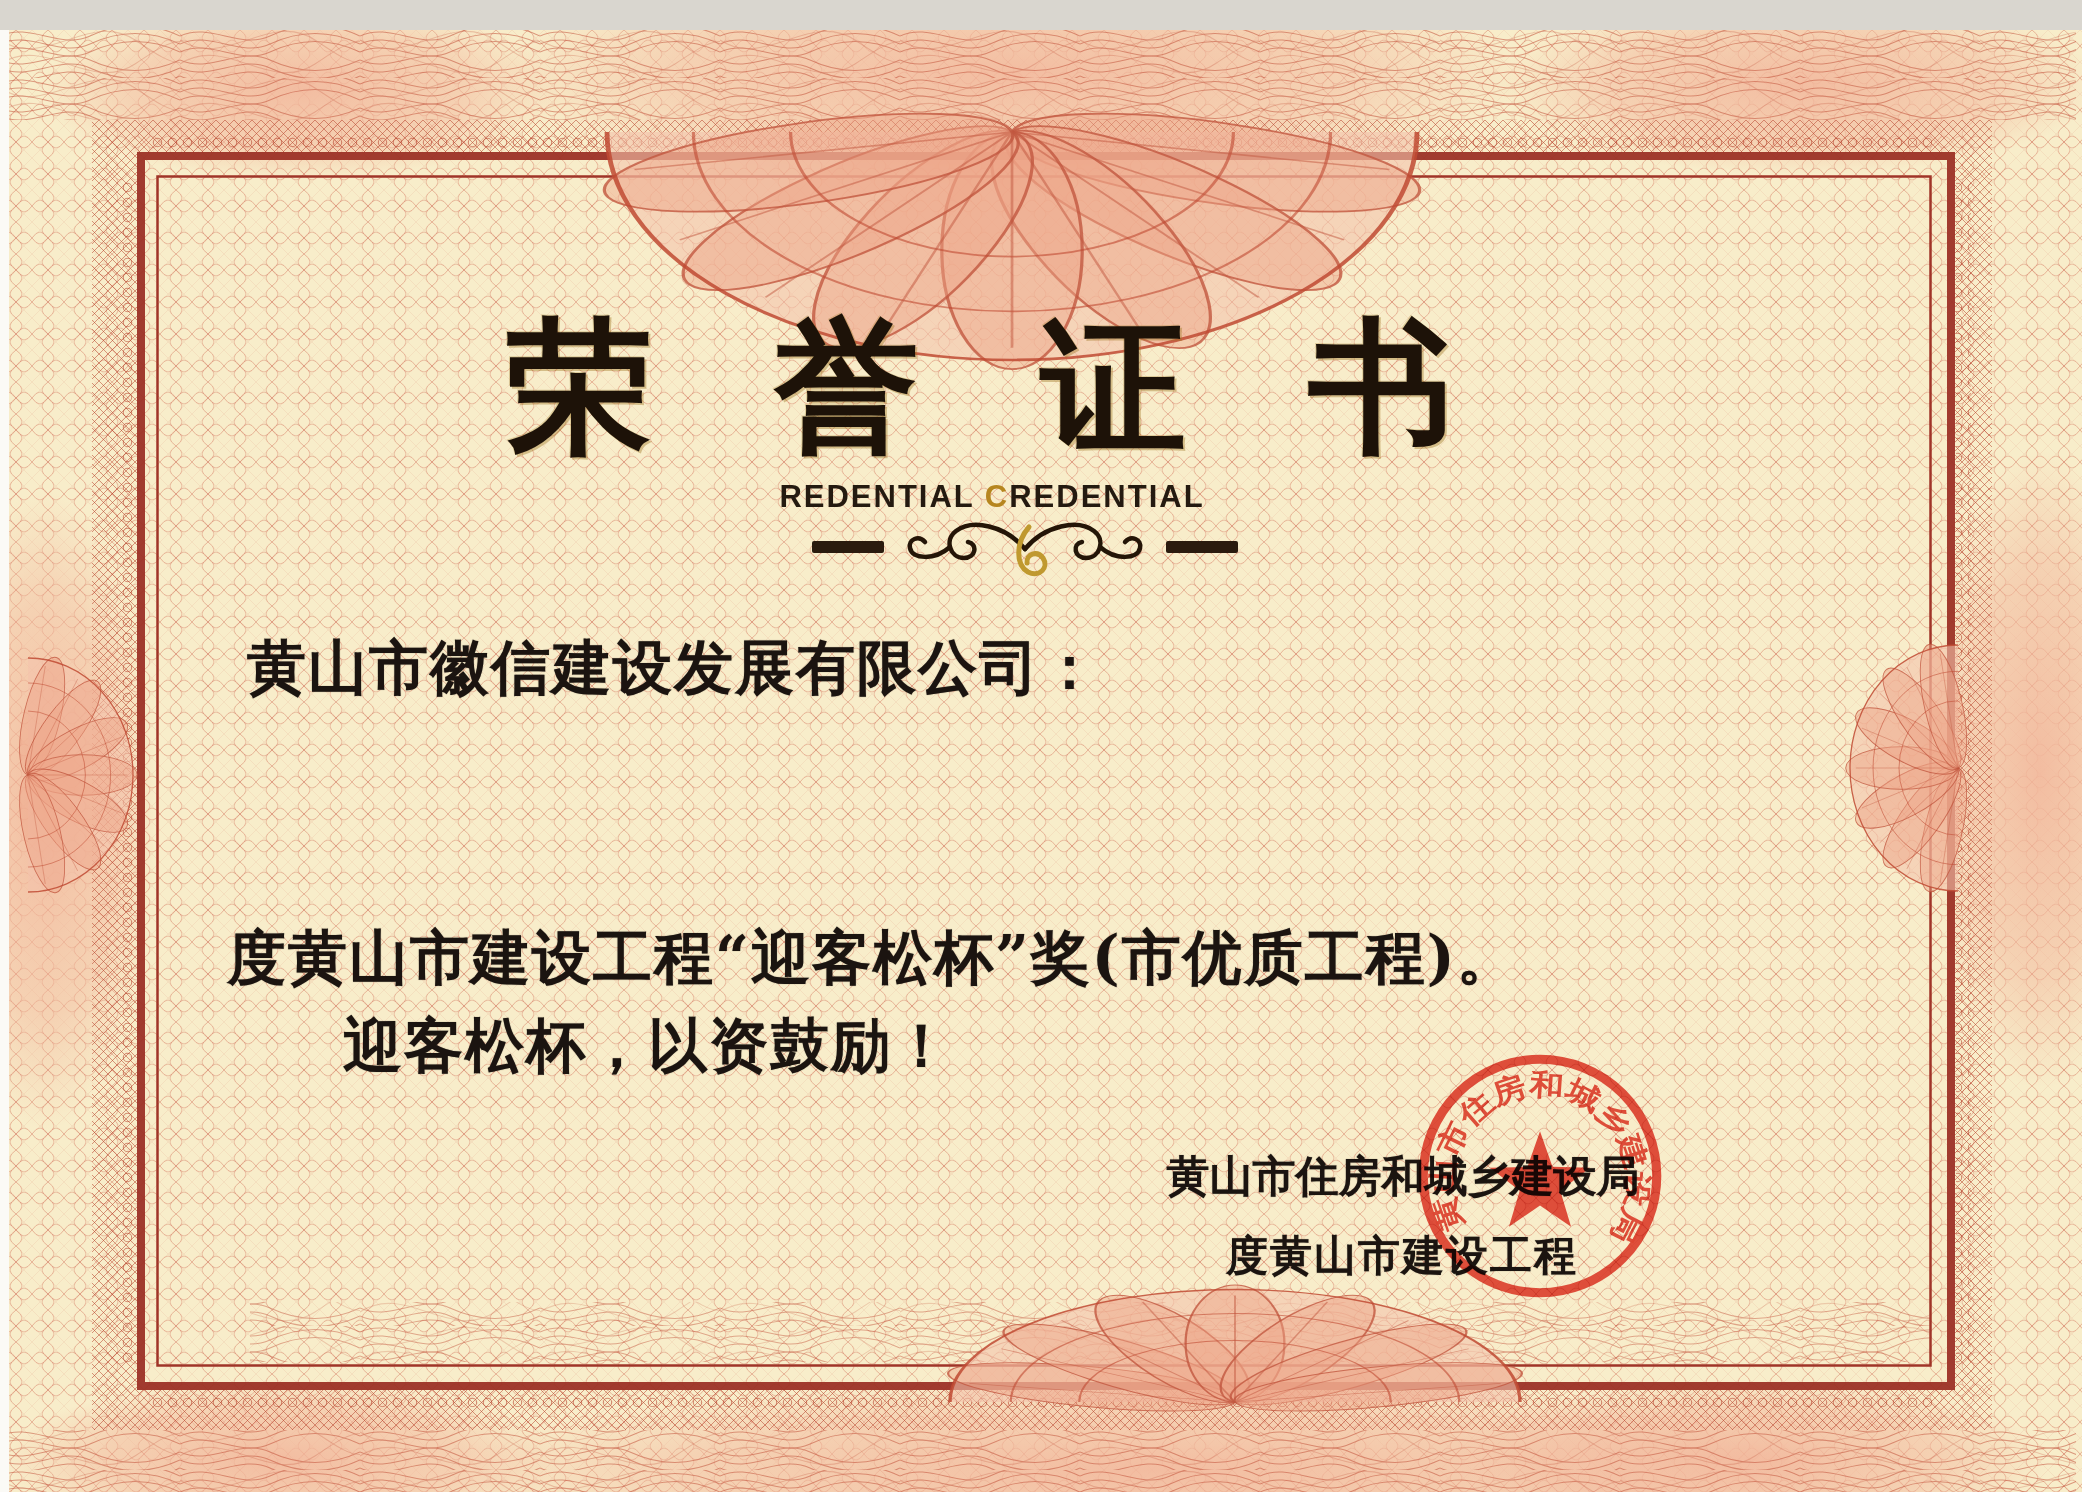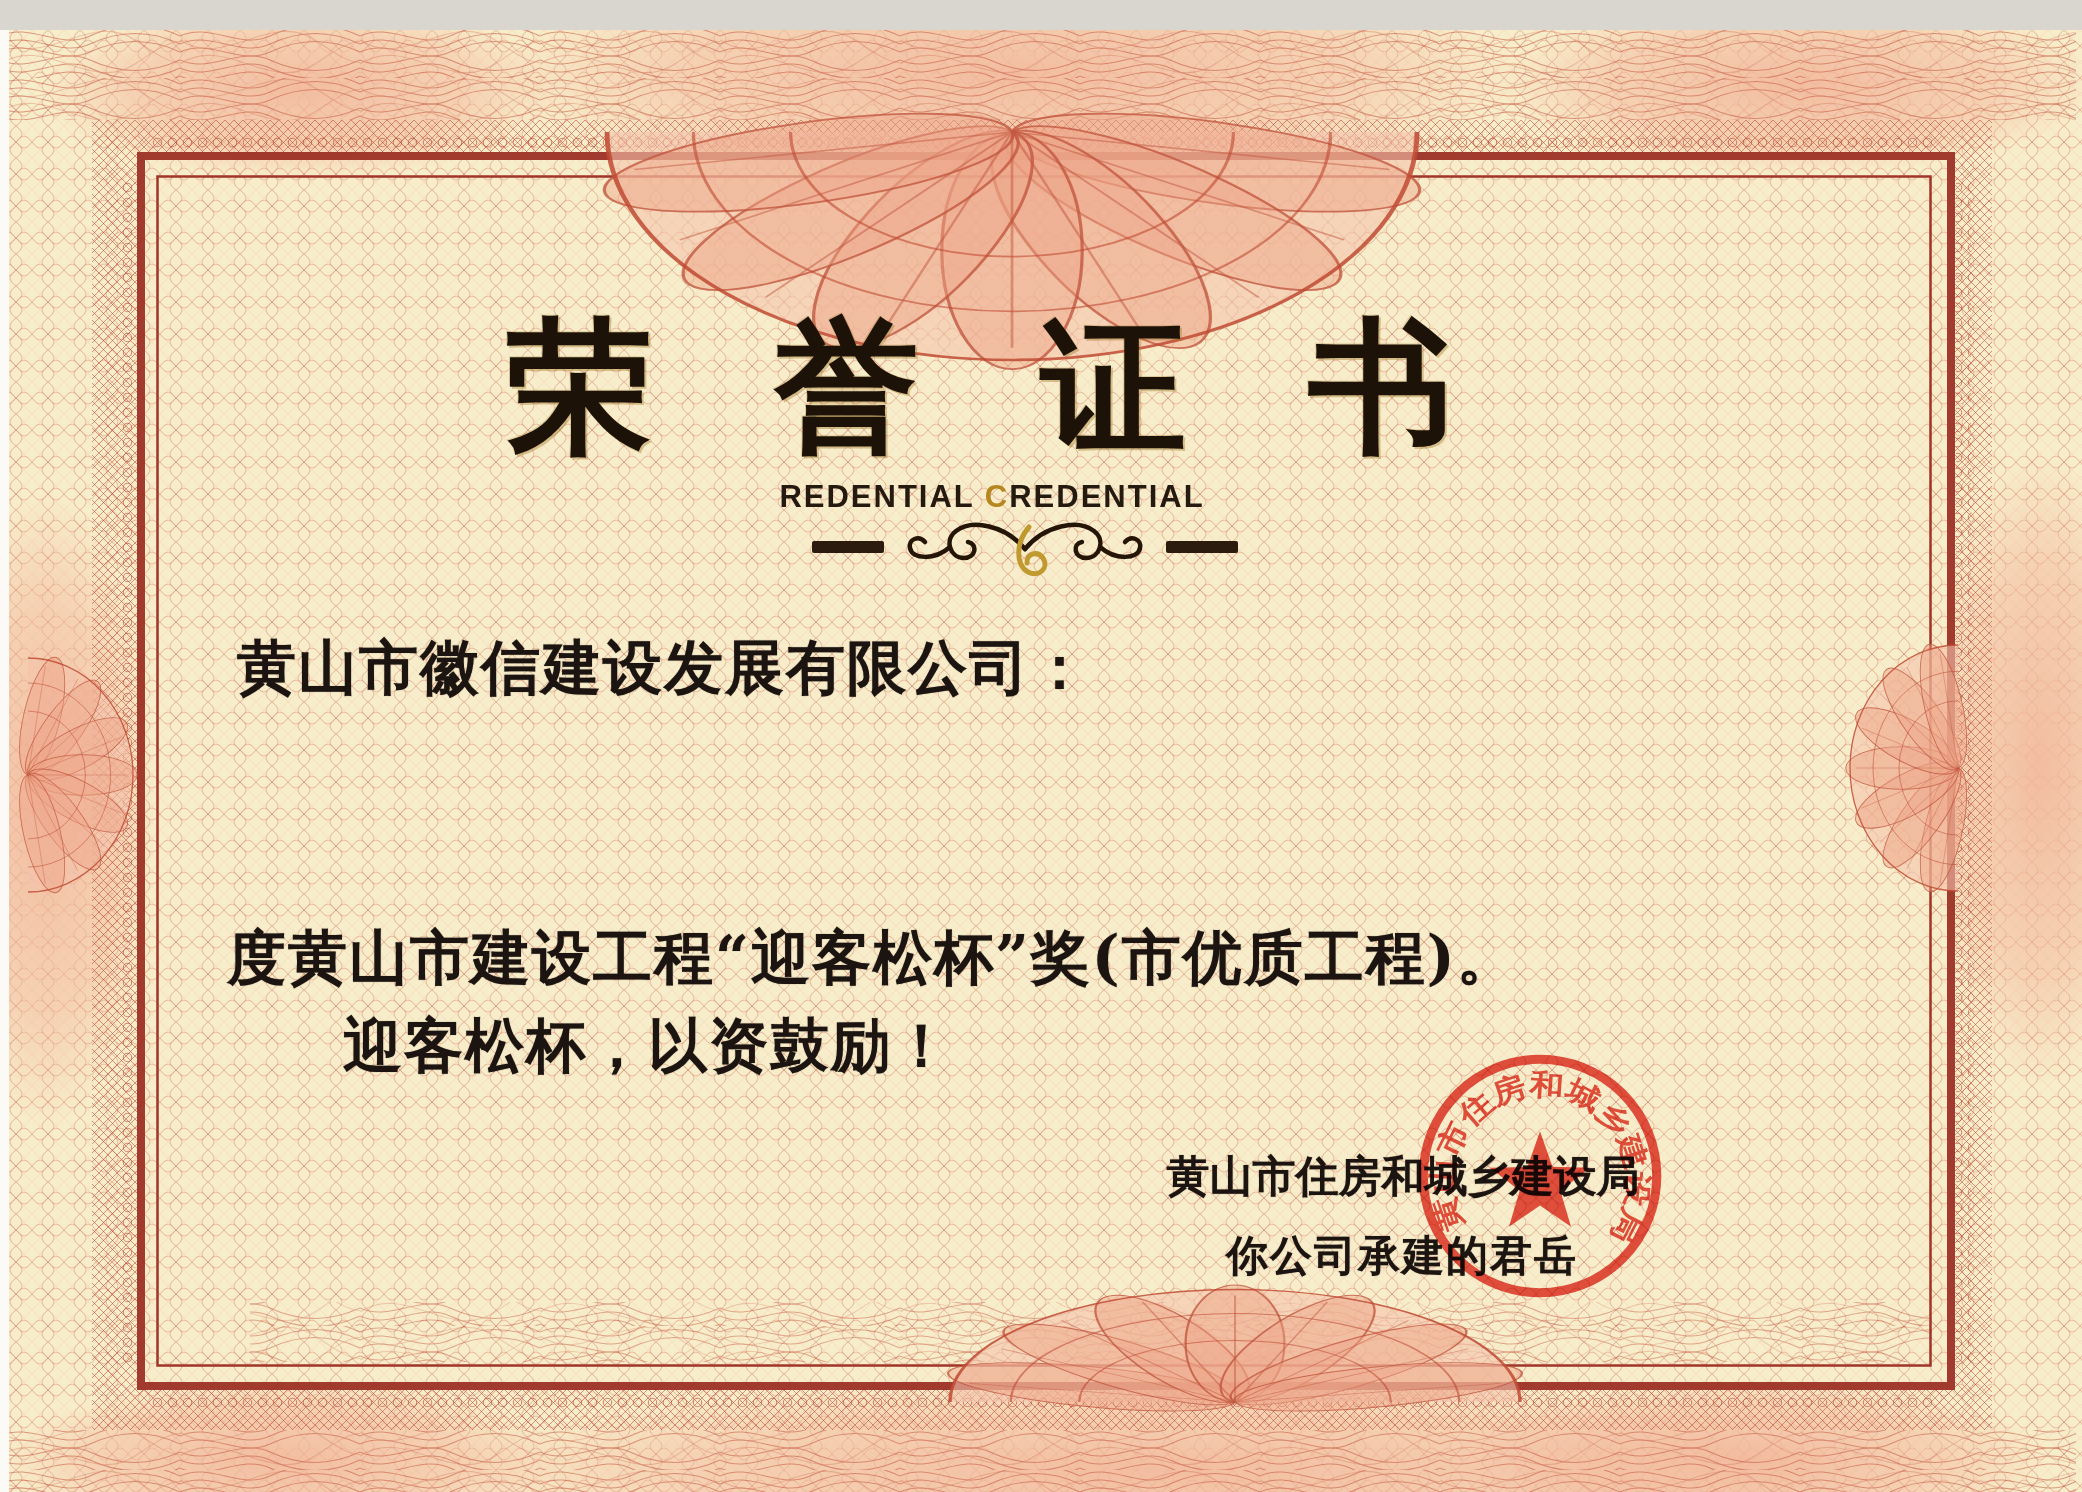--- a/index.html
+++ b/index.html
@@ -28,21 +28,21 @@
     font-family:"Liberation Sans","DejaVu Sans",sans-serif;
     font-weight:bold;font-size:31px;letter-spacing:2px;color:#241a10;
   }
   .subtitle .gold{color:#b6861f;}
   .flourish{position:absolute;left:810px;top:487px;z-index:3;}
 
   .body-line{
     font-size:59px;font-weight:600;color:#1b1410;letter-spacing:2px;
     text-shadow:0 0 1px rgba(25,18,12,.55);
   }
-  .line-recipient{left:237px;top:599px;}
+  .line-recipient{left:247px;top:599px;}
   .line-b1{left:317px;top:726px;}
   .line-b2{left:227px;top:889px;}
   .line-b3{left:343px;top:977px;}
 
   .issuer{left:1403px;top:1118px;transform:translateX(-50%);
     font-size:43px;font-weight:700;color:#1b1410;letter-spacing:0px;
     text-shadow:0 0 1px rgba(25,18,12,.55);}
   .date{left:1402px;top:1198px;transform:translateX(-50%);
     font-size:42px;font-weight:700;color:#1b1410;letter-spacing:2px;
     text-shadow:0 0 1px rgba(25,18,12,.55);}
@@ -172,21 +172,21 @@
       <path d="M290,30 C306,44 328,42 330,31 C332,22 321,18 315,25"></path>
     </g>
     <path d="M219,10 C205,26 206,48 218,55 C230,61 239,50 233,41 C227,33 216,37 217,46" fill="none" stroke="#c0992f" stroke-width="5" stroke-linecap="round"></path>
   </svg>
 
   <div class="txt body-line line-recipient">黄山市徽信建设发展有限公司：</div>
   <div class="txt body-line line-b2">度黄山市建设工程“迎客松杯”奖(市优质工程)。</div>
   <div class="txt body-line line-b3">迎客松杯，以资鼓励！</div>
 
   <div class="txt issuer">黄山市住房和城乡建设局</div>
-  <div class="txt date">你公司承建的君岳</div>
+  <div class="txt date">度黄山市建设工程</div>
 
   <svg class="seal" width="268" height="268" viewBox="0 0 264 264" aria-hidden="true">
     <defs>
       <path id="sealArc" d="M57.6,181.3 A86,86 0 1 1 206.4,181.3" fill="none"></path>
     </defs>
     <circle cx="132" cy="132" r="115" fill="none" stroke="#e23b2e" stroke-width="9" opacity="0.95"></circle>
     <path fill="#e23b2e" opacity="0.95" d="M132,88 L144.3,123 L181.4,123.9 L152,146.5 L162.6,182.1 L132,161 L101.4,182.1 L112,146.5 L82.6,123.9 L119.7,123 Z"></path>
     <text font-size="29" fill="#e23b2e" opacity="0.95">
       <textPath href="#sealArc" startOffset="0" textLength="372" lengthAdjust="spacingAndGlyphs">黄山市住房和城乡建设局</textPath>
     </text>

